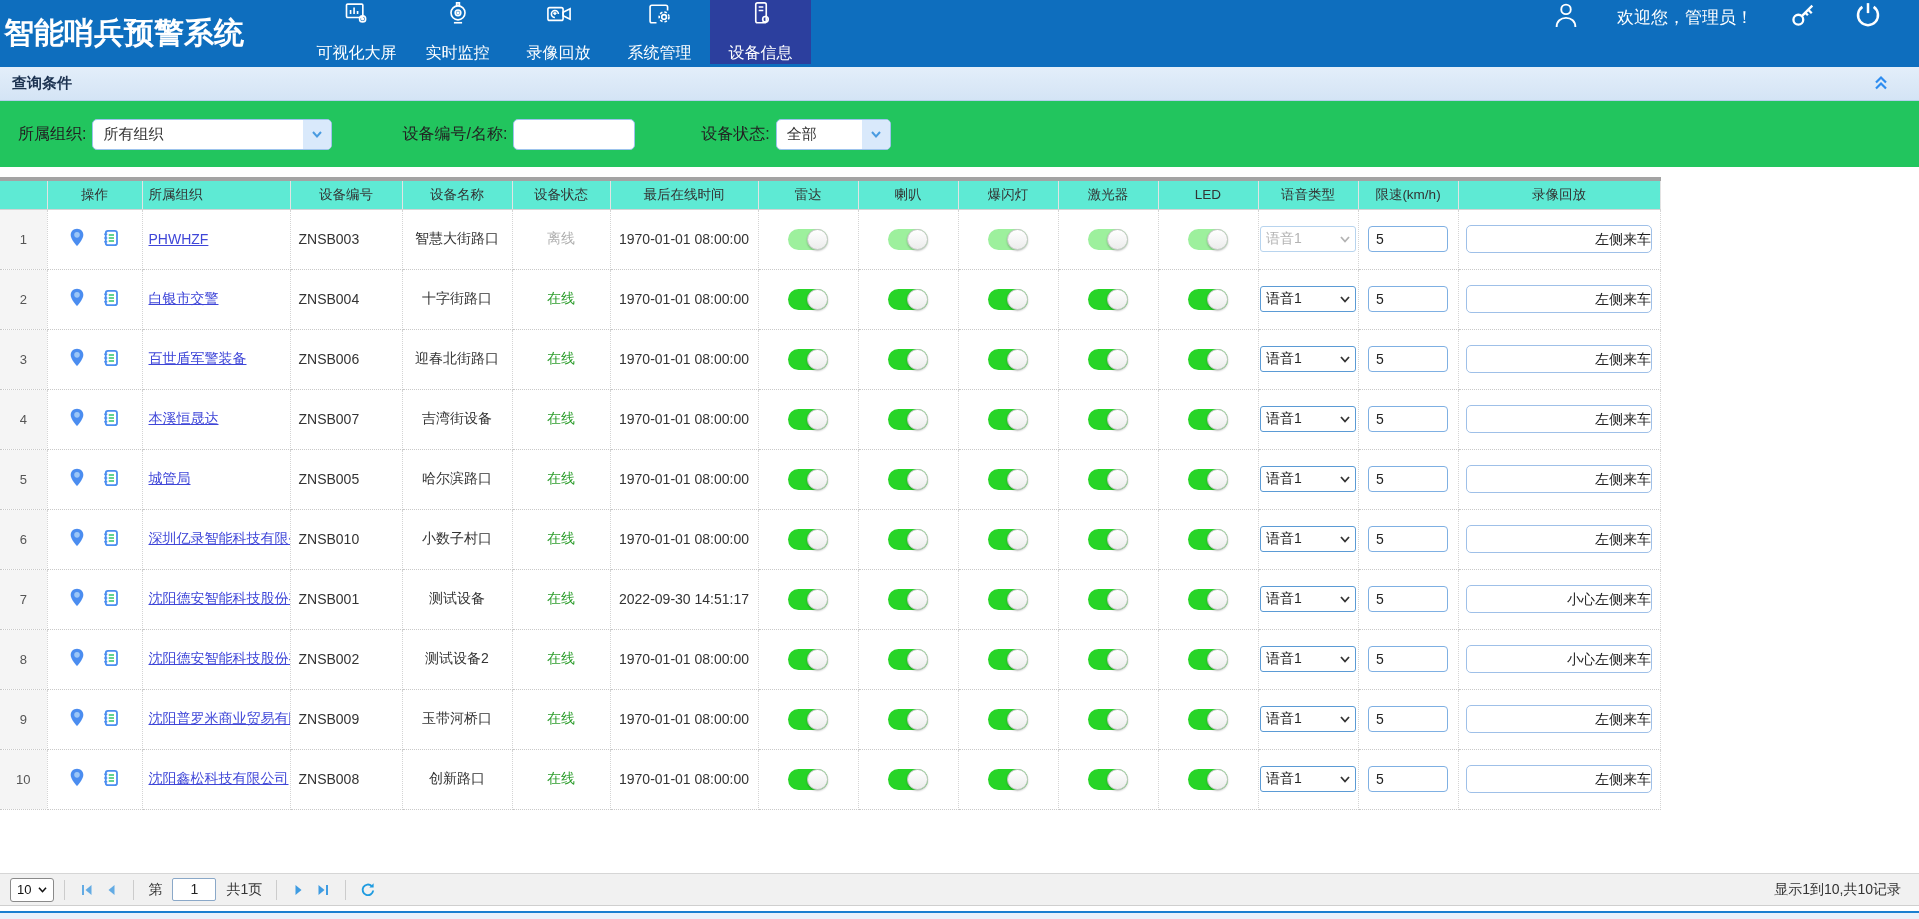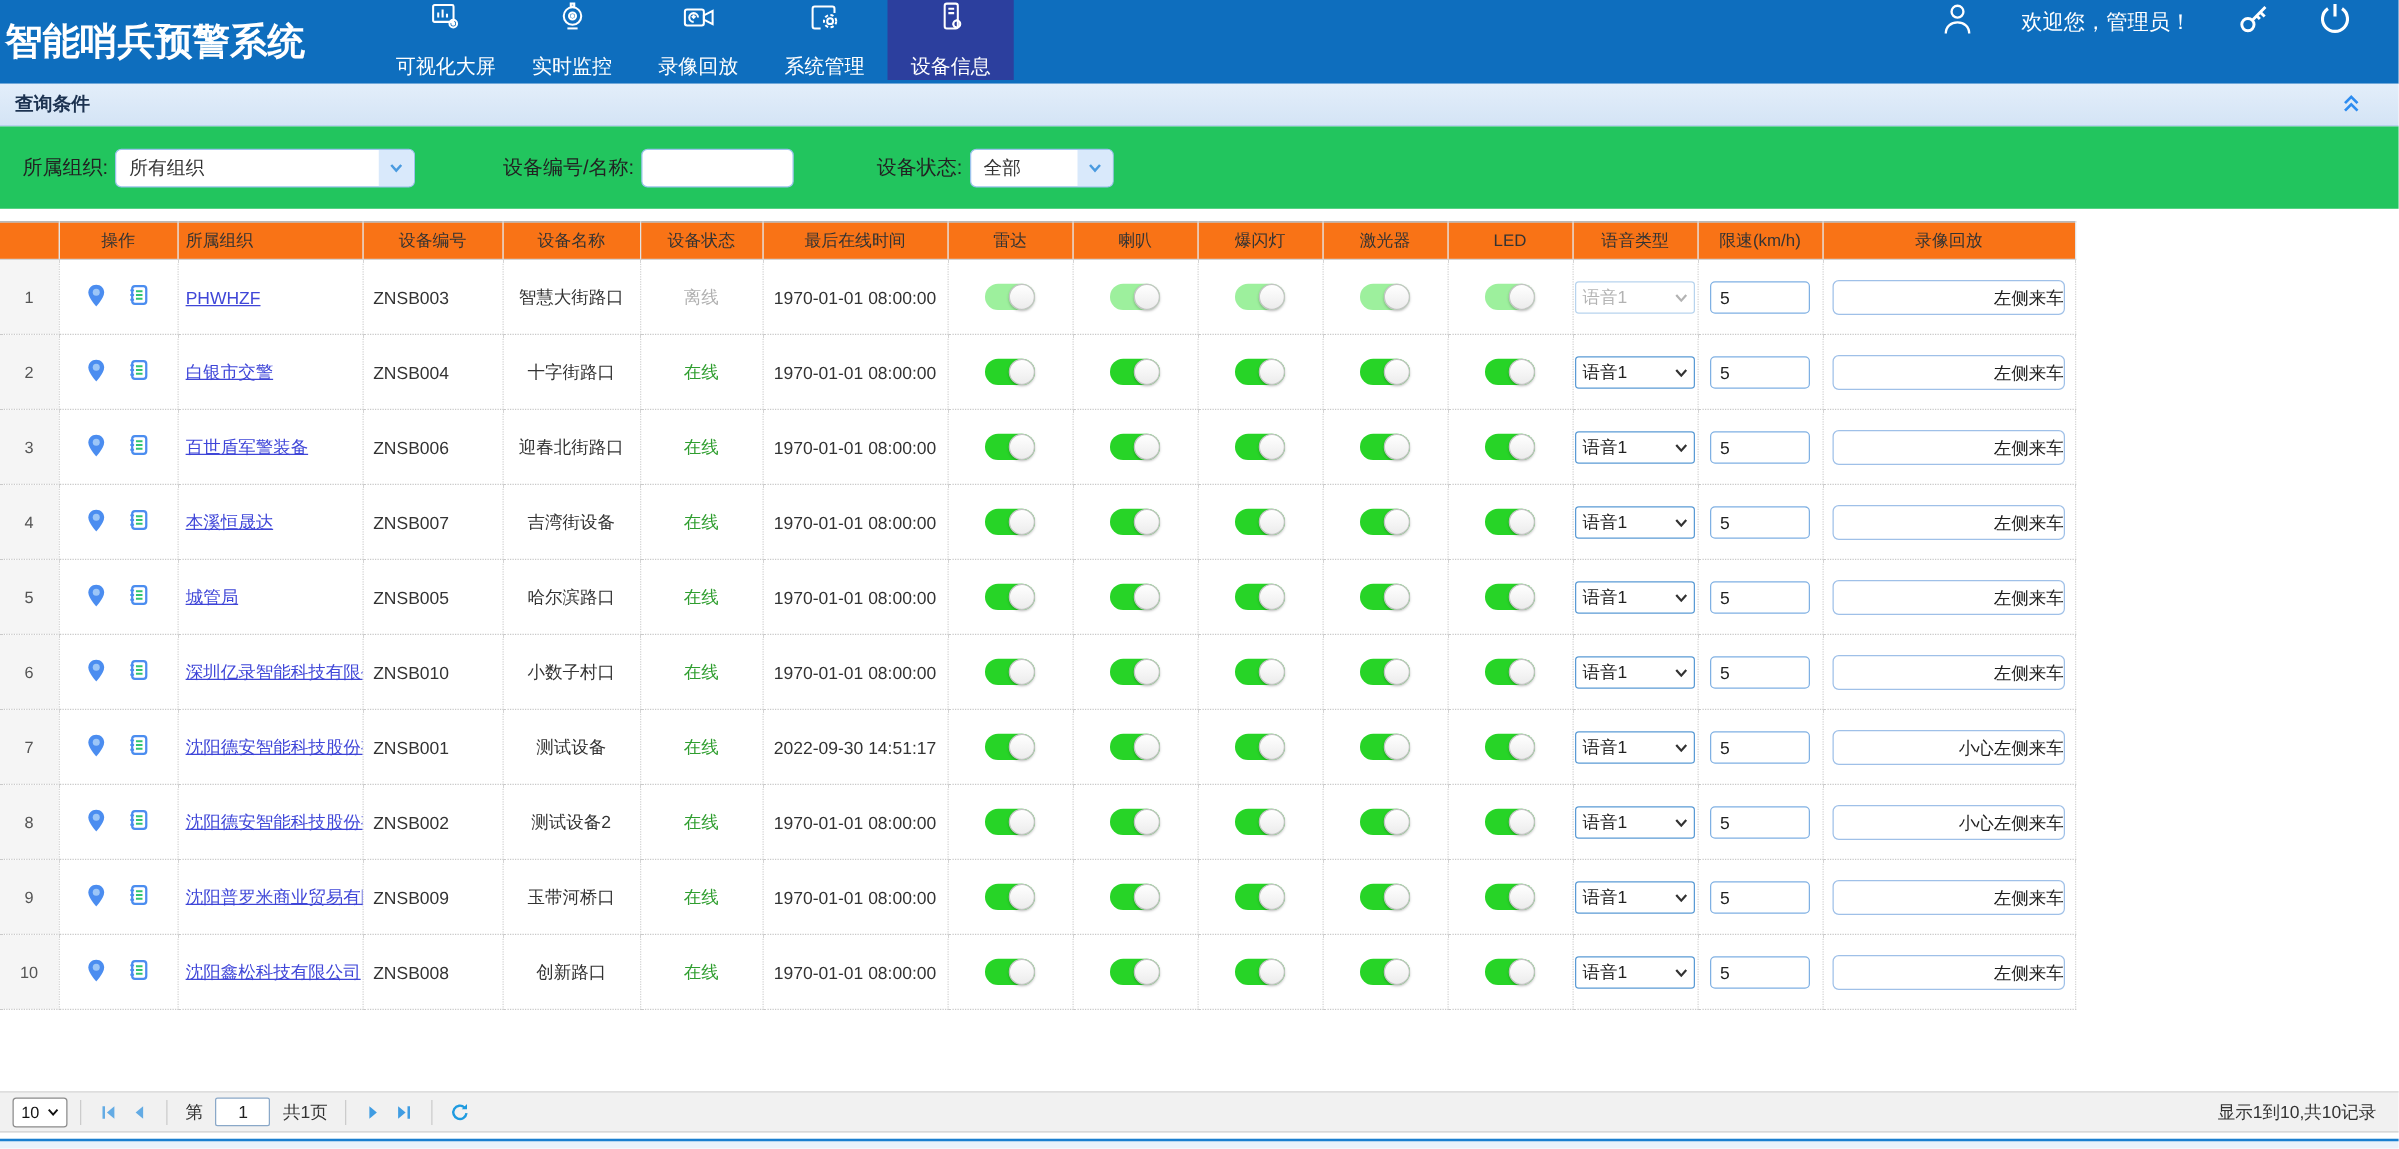--- a/index.html
+++ b/index.html
@@ -33,22 +33,22 @@
   .sel-org { width:240px; margin-right:70px; }
   .sel-status { width:115px; }
   .f-input { width:122px; height:31px; border:1px solid #9cc3ec; border-radius:5px; background:#fff; margin-right:66px; }
 
   
   .tbl-wrap { margin-top:10px; }
   table { border-collapse:collapse; table-layout:fixed; width:1660px; }
   col.c1{width:47px} col.c2{width:95px} col.c3{width:148px} col.c4{width:112px} col.c5{width:110px}
   col.c6{width:98px} col.c7{width:148px} col.c8{width:100px} col.c9{width:100px} col.c10{width:100px}
   col.c11{width:100px} col.c12{width:100px} col.c13{width:100px} col.c14{width:100px} col.c15{width:202px}
-  thead th { height:30px; background:#f97316; font-size:13.5px; font-weight:400; color:#333;
-    border-top:1px solid #a3a3a3; border-bottom:1px solid #d4d4d4; border-right:1px solid #e3e3e3; text-align:center; }
+  thead th { height:30px; background:#5eead4; font-size:13.5px; font-weight:400; color:#333;
+    border-top:4px solid #a3a3a3; border-bottom:1px solid #d4d4d4; border-right:1px solid #e3e3e3; text-align:center; }
   thead th.h-org { text-align:left; padding-left:6px; }
   tbody td { height:60px; border-bottom:1px dotted #c9c9c9; border-right:1px dotted #d4d4d4;
     font-size:14px; color:#333; text-align:center; white-space:nowrap; overflow:hidden; }
   td.c-num { background:#f5f5f5; color:#555; font-size:13px; }
   td.c-org { text-align:left; padding-left:6px; }
   td.c-code { text-align:left; padding-left:8px; }
   .org-link { color:var(--link); text-decoration:underline; cursor:pointer; }
   .status { color:var(--online); }
   .row-off .status { color:var(--offline); }
   .op-icon { display:inline-block; margin:0 7px; cursor:pointer; vertical-align:middle; }

